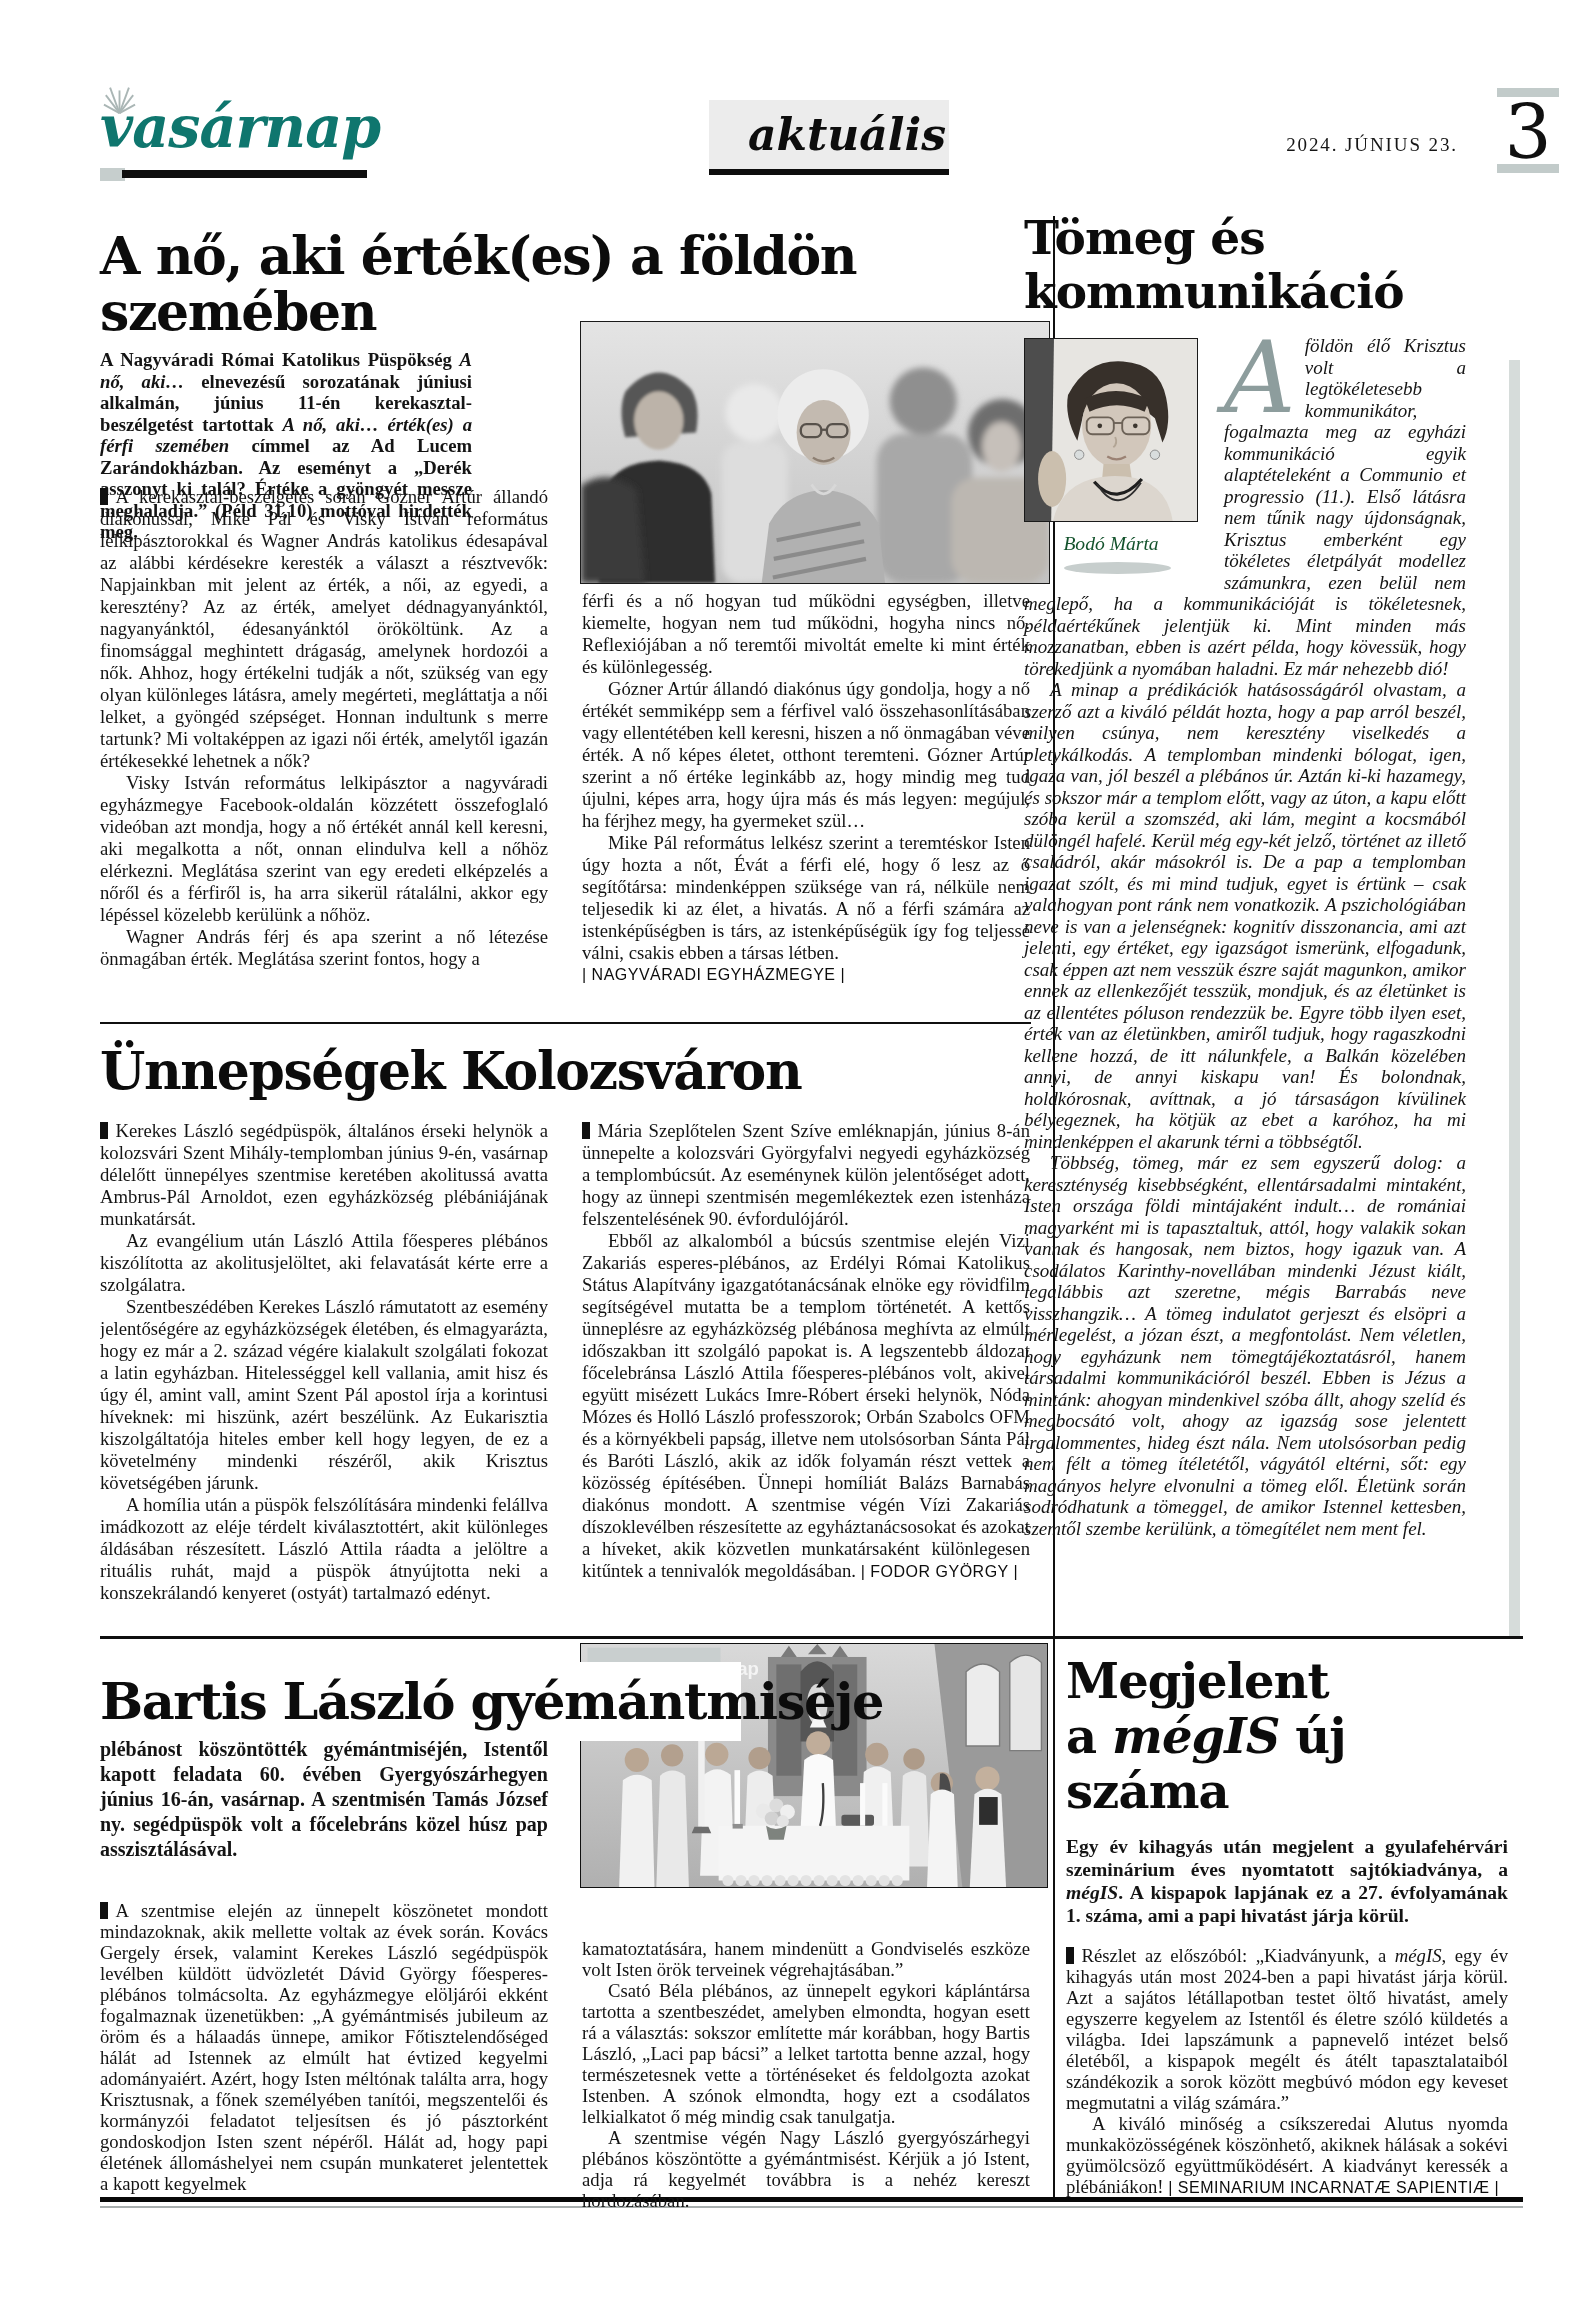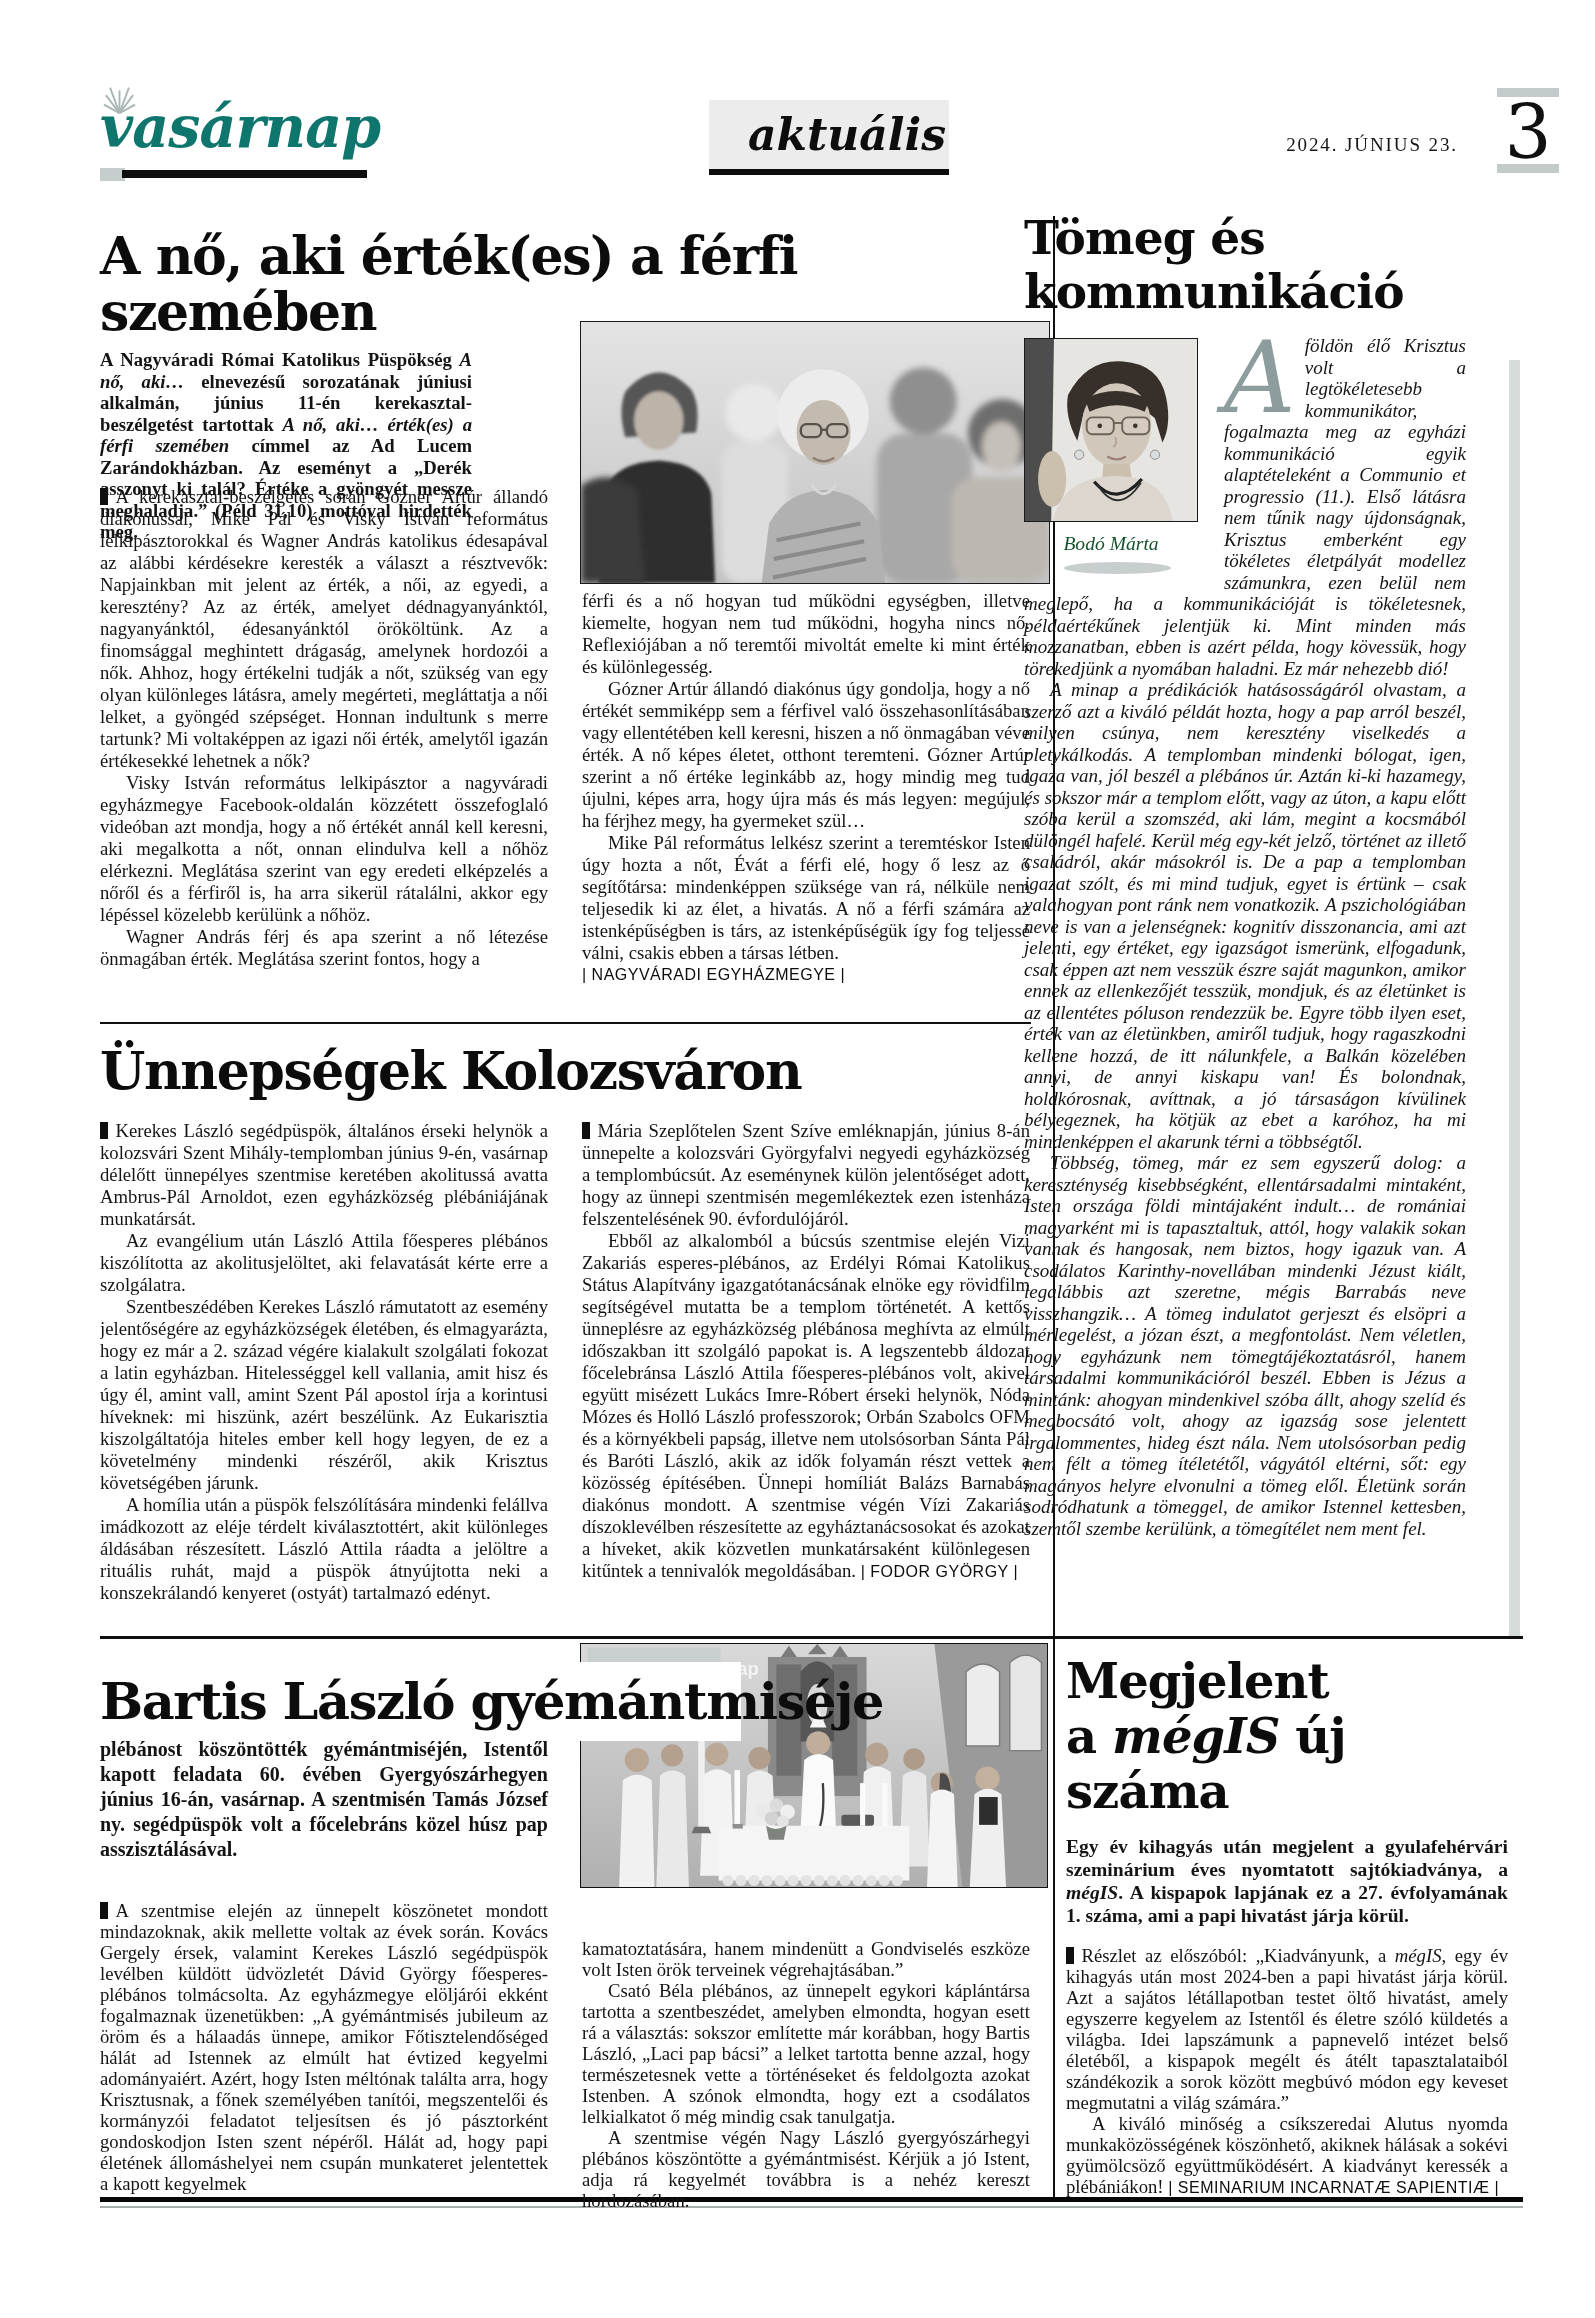--- a/index.html
+++ b/index.html
@@ -128,21 +128,21 @@
     <div class="pageno-bar2"></div>
   </div>
 
   <div class="vline"></div>
   <div class="aside-bar"></div>
   <div class="rule-a1"></div>
   <div class="rule-mid"></div>
   <div class="rule-bottom"></div>
   <div class="rule-bottom-gray"></div>
 
-  <h1 class="a1-title headline" style="margin:0;">A nő, aki érték(es) a férfi szemében</h1>
+  <h1 class="a1-title headline" style="margin:0;">A nő, aki érték(es) a földön szemében</h1>
   <div class="a1-lead">A Nagyváradi Római Katolikus Püspökség <i>A nő, aki…</i> elnevezésű sorozatának júniusi alkalmán, június 11-én kerekasztal-beszélgetést tartottak <i>A nő, aki… érték(es) a férfi szemében</i> címmel az Ad Lucem Zarándokházban. Az eseményt a „Derék asszonyt ki talál? Értéke a gyöngyét messze meghaladja.” (Péld 31,10) mottóval hirdették meg.</div>
 
   <div class="photo1">
     <svg width="100%" height="100%" viewBox="0 0 1005 562" preserveAspectRatio="none">
       <defs>
         <linearGradient id="sky" x1="0" y1="0" x2="0" y2="1">
           <stop offset="0" stop-color="#e4e4e4"></stop>
             <stop offset="1" stop-color="#c3c3c3"></stop>
         </linearGradient>
         <filter id="b6">

